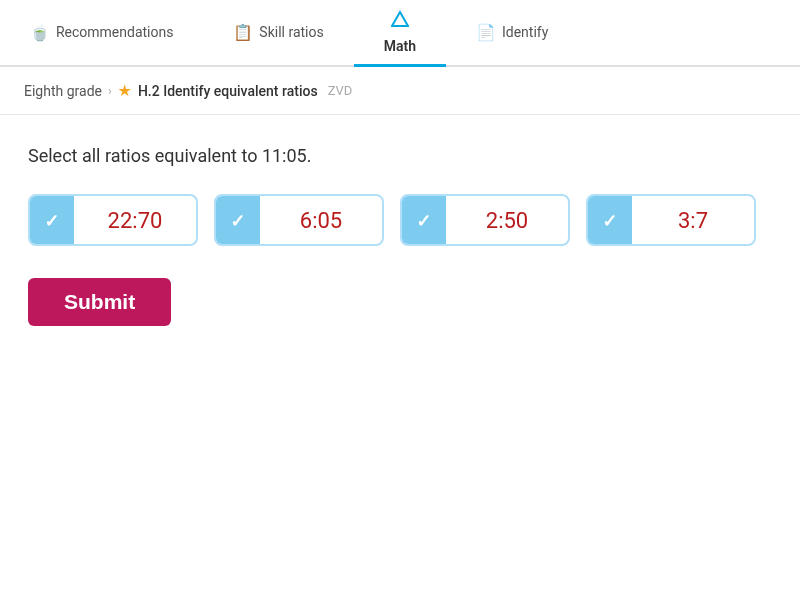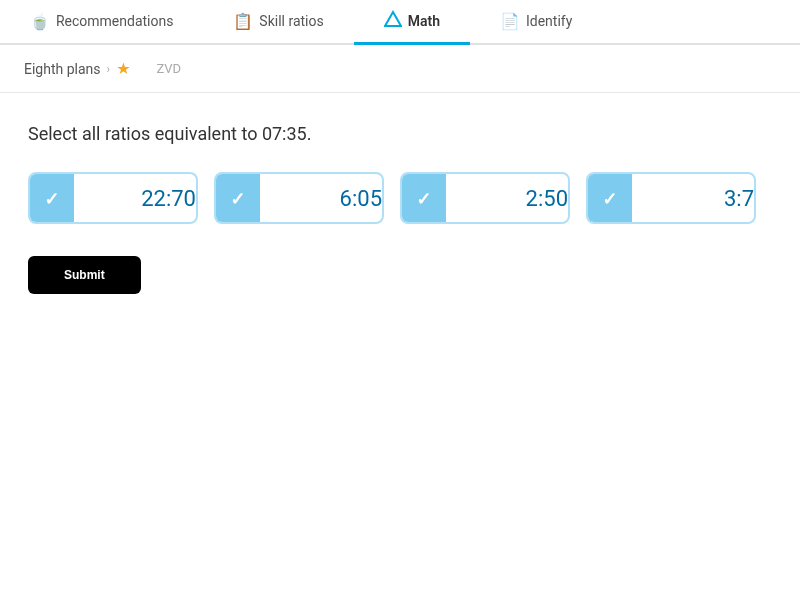--- a/index.html
+++ b/index.html
@@ -27,20 +27,21 @@
       color: #555;
       cursor: pointer;
       border-bottom: 3px solid transparent;
       margin-bottom: -2px;
       white-space: nowrap;
     }
     .nav-tab.active {
       color: #333;
       border-bottom: 3px solid #00a8e0;
       font-weight: 600;
+      flex-direction: column;
     }
     .nav-tab-icon {
       font-size: 16px;
     }
 
     
     .breadcrumb {
       display: flex;
       align-items: center;
       gap: 6px;
@@ -57,21 +58,21 @@
       color: #f5a623;
       font-size: 16px;
     }
     .breadcrumb-skill {
       color: #333;
       font-weight: 500;
     }
     .breadcrumb-code {
       color: #aaa;
       font-size: 13px;
-      margin-left: 20px;
+      margin-left: 4px;
     }
 
     
     .main-content {
       padding: 30px 28px;
     }
 
     .question-text {
       font-size: 18px;
       color: #333;
@@ -109,34 +110,34 @@
     }
 
     .option-checkbox .checkmark {
       color: #fff;
       font-size: 18px;
       font-weight: bold;
     }
 
     .option-value {
       flex: 1;
-      text-align: right;
+      text-align: center;
       font-size: 22px;
-      color: #0369a1;
+      color: #b91c1c;
       font-weight: 400;
     }
 
     
     .submit-btn {
-      background: #000000;
+      background: #be185d;
       color: #fff;
       border: none;
       border-radius: 6px;
       padding: 12px 36px;
-      font-size: 12px;
+      font-size: 21px;
       font-weight: 600;
       cursor: pointer;
     }
   </style>
 </head>
 <body>
 
 <nav class="nav-tabs">
   <div class="nav-tab">
     <span class="nav-tab-icon">🍵</span>
@@ -154,28 +155,29 @@
     </span>
     <span>Math</span>
   </div>
   <div class="nav-tab">
     <span class="nav-tab-icon">📄</span>
     <span>Identify</span>
   </div>
 </nav>
 
 <div class="breadcrumb">
-  <span style="cursor:pointer;color:#555;">Eighth plans</span>
+  <span style="cursor:pointer;color:#555;">Eighth grade</span>
   <span class="breadcrumb-arrow">›</span>
   <span class="breadcrumb-star">★</span>
+  <span class="breadcrumb-skill" style="cursor:pointer;">H.2 Identify equivalent ratios</span>
   <span class="breadcrumb-code">ZVD</span>
 </div>
 
 <div class="main-content">
-  <div class="question-text">Select all ratios equivalent to 07:35.</div>
+  <div class="question-text">Select all ratios equivalent to 11:05.</div>
 
   <div class="options-row">
 
     <div class="option-box">
       <div class="option-checkbox">
         <span class="checkmark">✓</span>
       </div>
       <span class="option-value">22:70</span>
     </div>
 

